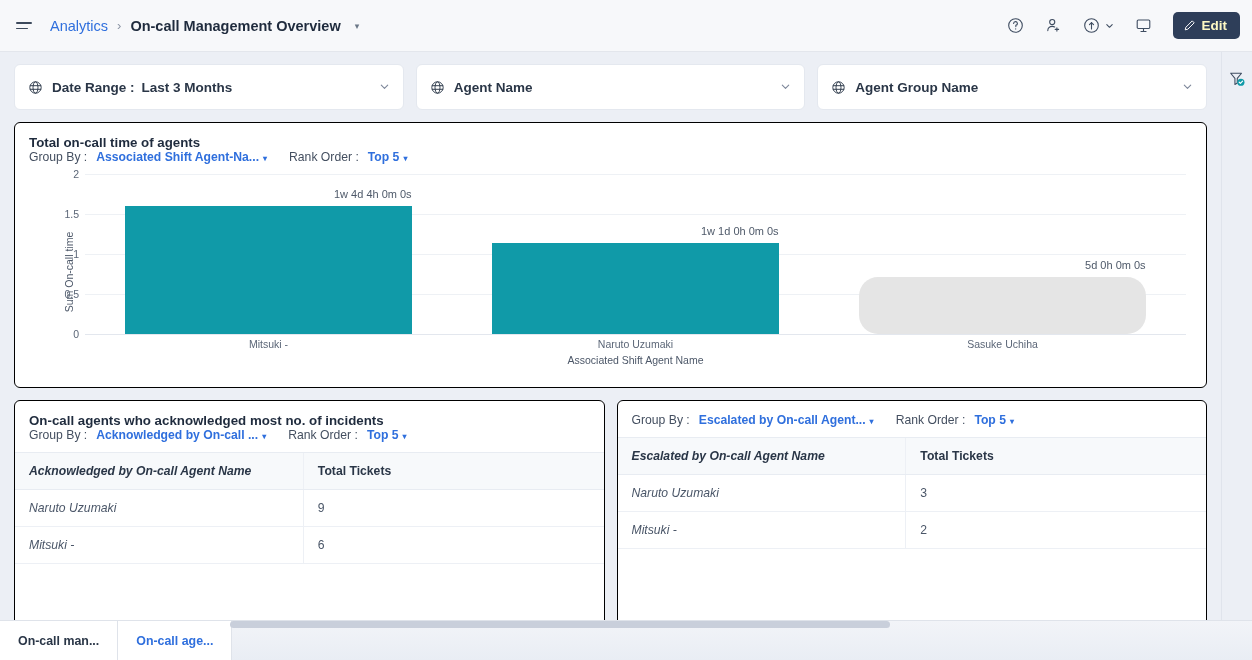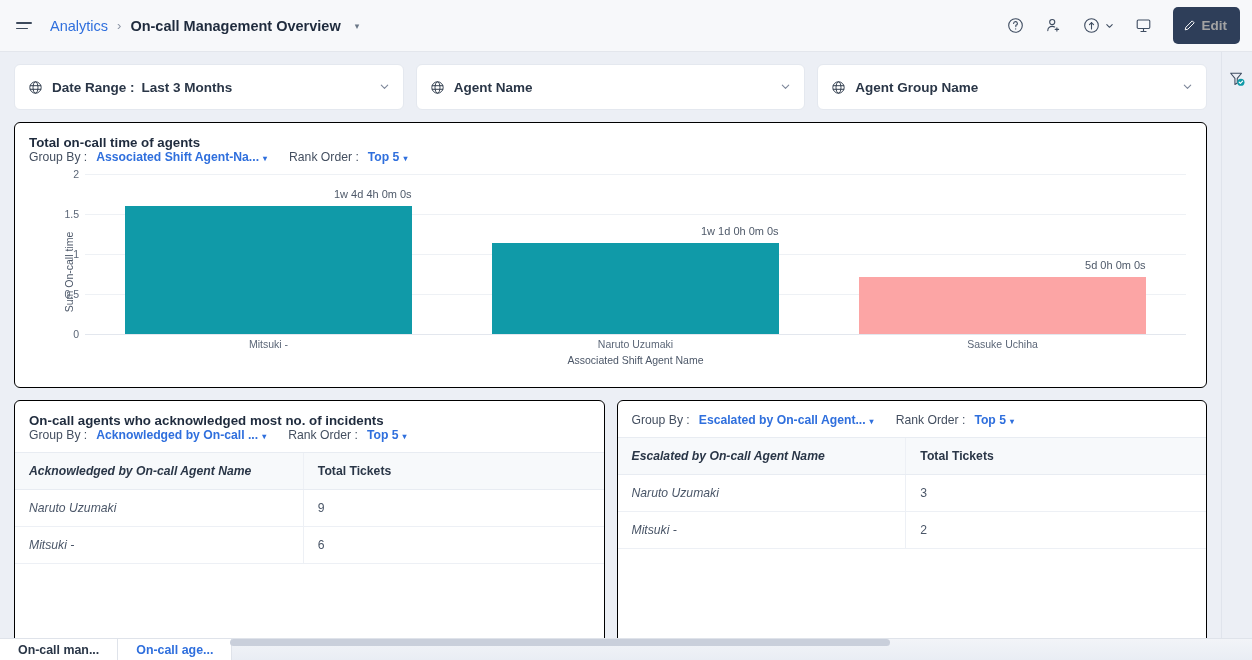--- a/index.html
+++ b/index.html
@@ -23,22 +23,22 @@
   .hamburger i { display: block; height: 1.6px; background: #3d4a5c; border-radius: 1px; }
   .hamburger i:nth-child(1) { width: 16px; }
   .hamburger i:nth-child(2) { width: 12px; }
   .crumb-link { color: #2f6fdd; font-size: 14.5px; cursor: pointer; }
   .crumb-sep { color: #8a93a3; font-size: 13px; margin: 0 9px; }
   .crumb-cur { color: #1f2b3d; font-size: 14.5px; font-weight: 600; }
   .crumb-caret { margin-left: 14px; color: #6b7787; font-size: 9px; cursor: pointer; }
   .topbar-right { margin-left: auto; display: flex; align-items: center; gap: 21px; }
   .ticon { color: #3f4d61; cursor: pointer; display: flex; align-items: center; }
   .edit-btn {
-    background: #2e3e59; color: #a3a3a3; border: none; border-radius: 5px;
-    height: 37px; padding: 0 13px 0 10px; font-size: 13.5px; font-weight: 600;
+    background: #2e3e59; color: #fef9c3; border: none; border-radius: 5px;
+    height: 27px; padding: 0 13px 0 10px; font-size: 13.5px; font-weight: 600;
     display: flex; align-items: center; gap: 6px; cursor: pointer;
     font-family: "Liberation Sans", sans-serif;
   }
 
   
   .page { display: flex; height: 608px; }
   .content { width: 1221px; padding: 12px 14px 0 14px; overflow: hidden; }
   .rail {
     width: 31px; background: #eceff5; border-left: 1px solid #e0e4ec;
     padding-top: 18px; display: flex; justify-content: center;
@@ -105,21 +105,21 @@
   }
   td {
     font-size: 12.2px; color: #4a5668; padding: 11px 14px;
     border-bottom: 1px solid #edf0f5;
   }
   th:first-child, td:first-child { width: 49%; font-style: italic; }
   th + th, td + td { border-left: 1px solid #edf0f5; }
 
   
   .tabbar {
-    position: absolute; bottom: 0; left: 0; width: 1252px; height: 22px;
+    position: absolute; bottom: 0; left: 0; width: 1252px; height: 40px;
     background: #eceff5; border-top: 1px solid #dfe3ea; display: flex;
     align-items: stretch;
   }
   .tab {
     padding: 0 18px; display: flex; align-items: center; font-size: 12.4px;
     font-weight: 700; cursor: pointer; border-right: 1px solid #dfe3ea;
   }
   .tab.inactive { color: #2a3647; background: #fff; }
   .tab.active { color: #2f6fdd; background: #fff; }
   .tabbar-rest { flex: 1; background: linear-gradient(#f2f4f8, #e9edf4); }
@@ -270,21 +270,21 @@
               <div class="bar" style="height: 127.6px; background: rgb(16, 154, 168);">
                 <div class="bval">1w 4d 4h 0m 0s</div>
               </div>
             </div>
             <div class="bcol">
               <div class="bar" style="height: 91.44px; background: rgb(16, 154, 168);">
                 <div class="bval">1w 1d 0h 0m 0s</div>
               </div>
             </div>
             <div class="bcol">
-              <div class="bar" style="height: 57.12px; background: #fca5a5;">
+              <div class="bar" style="height: 57.12px; background: #e5e5e5; border-radius: 19px;">
                 <div class="bval">5d 0h 0m 0s</div>
               </div>
             </div>
           </div>
         <div class="xlabels">
             <div class="xlab">Mitsuki -</div>
             <div class="xlab">Naruto Uzumaki</div>
             <div class="xlab">Sasuke Uchiha</div>
           </div>
         <div class="xtitle">Associated Shift Agent Name</div>

